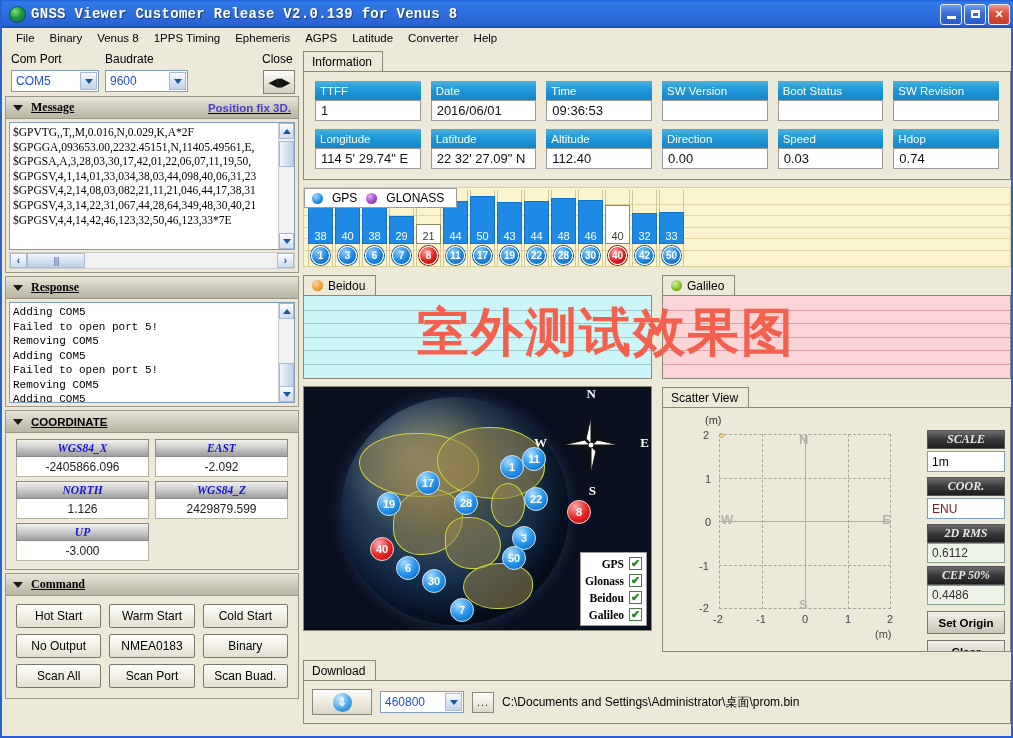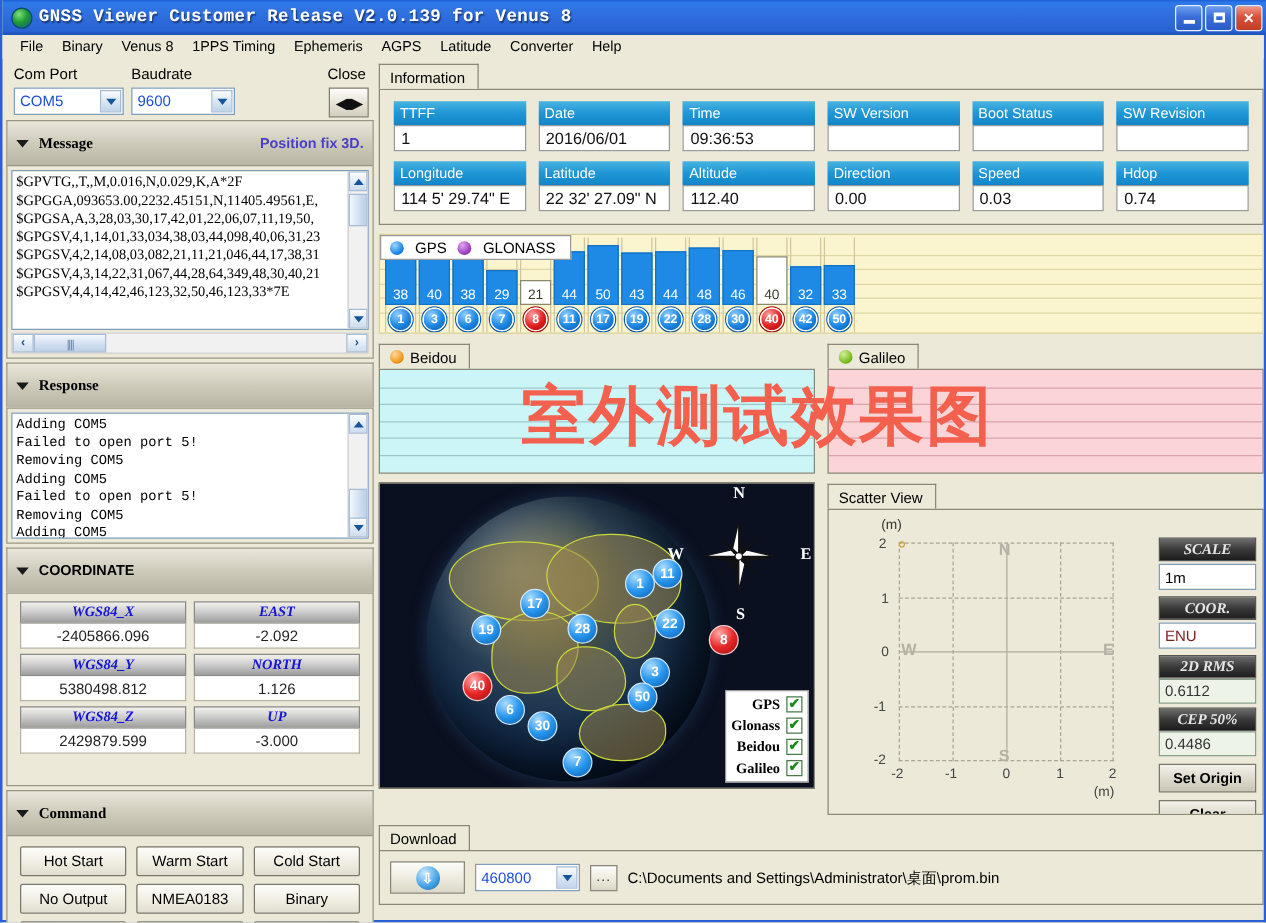--- a/index.html
+++ b/index.html
@@ -51,24 +51,24 @@
     border:1px solid #a7bcd4; display:flex;align-items:center;justify-content:center;}
   .combo .arrow::after{ content:""; border-left:4px solid transparent;
     border-right:4px solid transparent; border-top:5px solid #16559b; }
 
   .closebtn{ width:32px; height:24px;
     background:linear-gradient(180deg,#fdfdfb,#e6e3d4 55%,#d2cfc0);
     border:1px solid #848076; display:flex;align-items:center;justify-content:center;}
   .plugico{ font-size:11px; letter-spacing:-1px; color:#111; font-weight:bold;}
 
   
-  .ghdr{ height:36px;
+  .ghdr{ height:22px;
     background:linear-gradient(180deg,#e9e6da,#cfcbbb 50%,#b9b5a4);
     border:1px solid #9a9686; border-bottom:none;
-    display:flex; align-items:center; padding:0 7px; gap:8px;}
+    display:flex; align-items:center; padding:0 7px; gap:8px;text-decoration:underline;}
   .ghdr .tri{ border-left:5px solid transparent; border-right:5px solid transparent;
     border-top:6px solid #1a1a1a; }
   .ghdr .gt{ font-size:12px; font-weight:bold; color:#000;
     font-family:"Liberation Serif", serif;}
   .ghdr .right{ margin-left:auto; font-size:11.5px; color:#4a3fc8; font-weight:bold;}
 
   .gbody{ border:1px solid #9a9686; background:#ece9d8; padding:4px; }
 
   
   .listbox{ background:#fff; border:1px solid #7f9db9; position:relative;
@@ -372,33 +372,29 @@
           </div>
         </div>
       </div>
     </div>
 
     <div style="position:relative;margin-top:3px;">
       <div class="ghdr">
         <span class="tri"></span>
         <span class="gt" style="font-family:'Liberation Sans',sans-serif;font-size:11.5px;">COORDINATE</span>
       </div>
-      <div class="gbody" style="padding:6px 10px 25px 10px;">
+      <div class="gbody" style="padding:6px 10px 8px 10px;">
         <div class="coordgrid">
           <div class="ccell">
             <div class="ccap">WGS84_X</div>
             <div class="cval">-2405866.096</div>
           </div>
           <div class="ccell">
             <div class="ccap">EAST</div>
             <div class="cval">-2.092</div>
-          </div>
-          <div class="ccell">
-            <div class="ccap">WGS84_Y</div>
-            <div class="cval">5380498.812</div>
           </div>
           <div class="ccell">
             <div class="ccap">NORTH</div>
             <div class="cval">1.126</div>
           </div>
           <div class="ccell">
             <div class="ccap">WGS84_Z</div>
             <div class="cval">2429879.599</div>
           </div>
           <div class="ccell">

